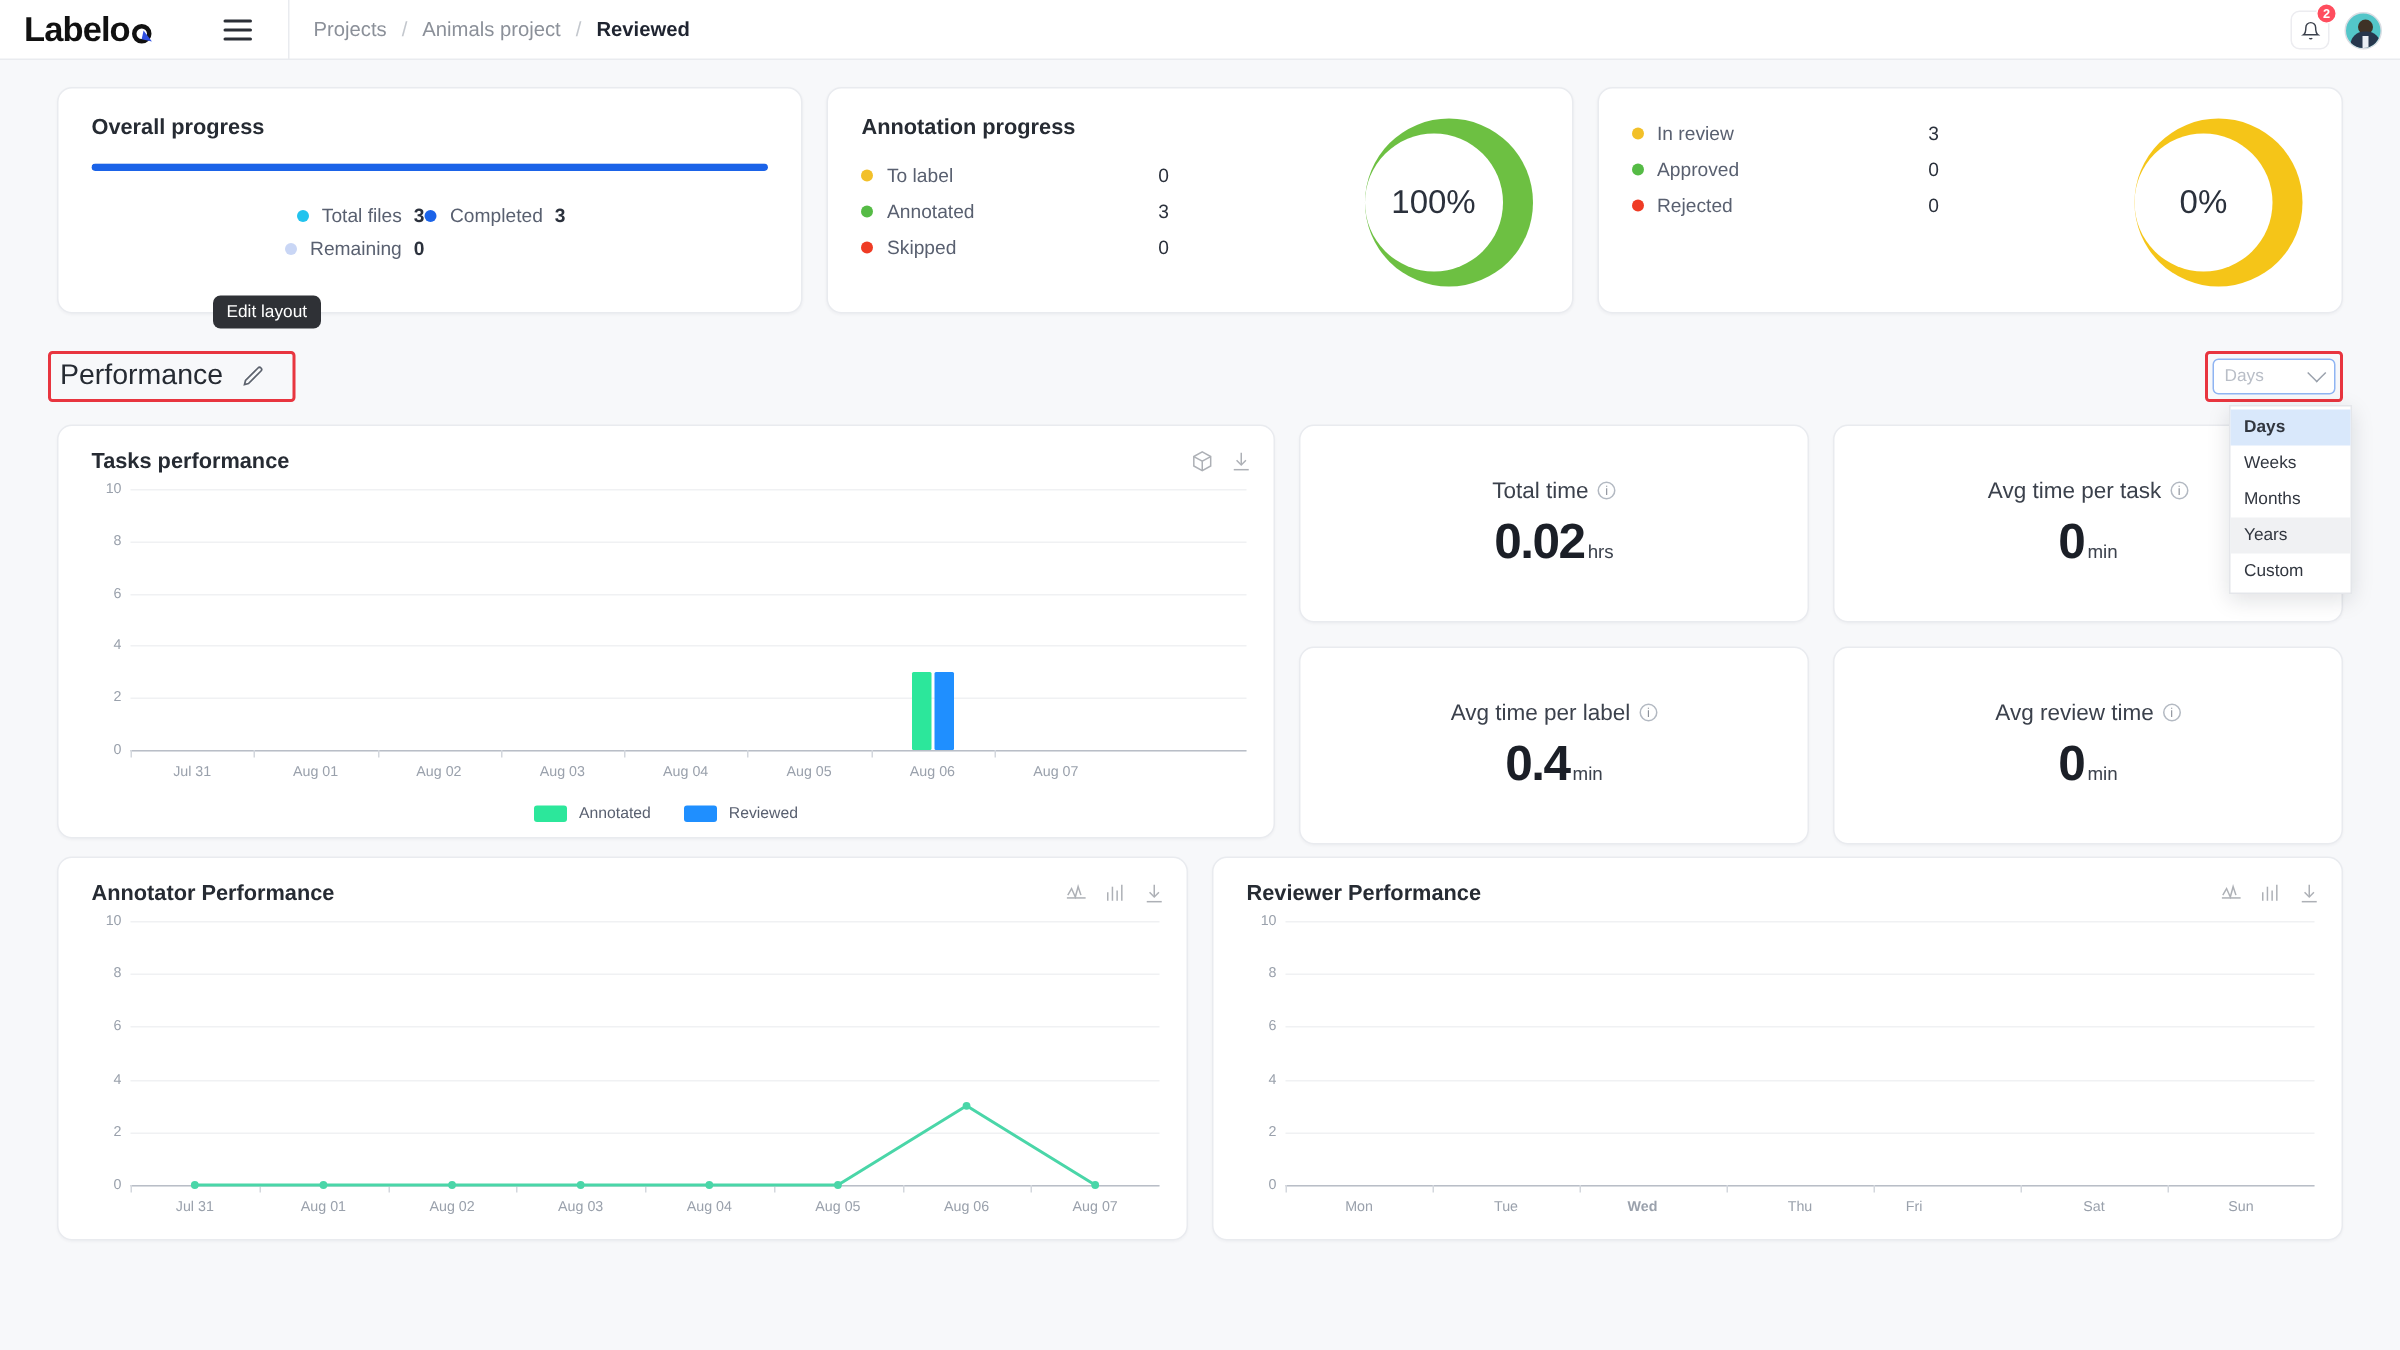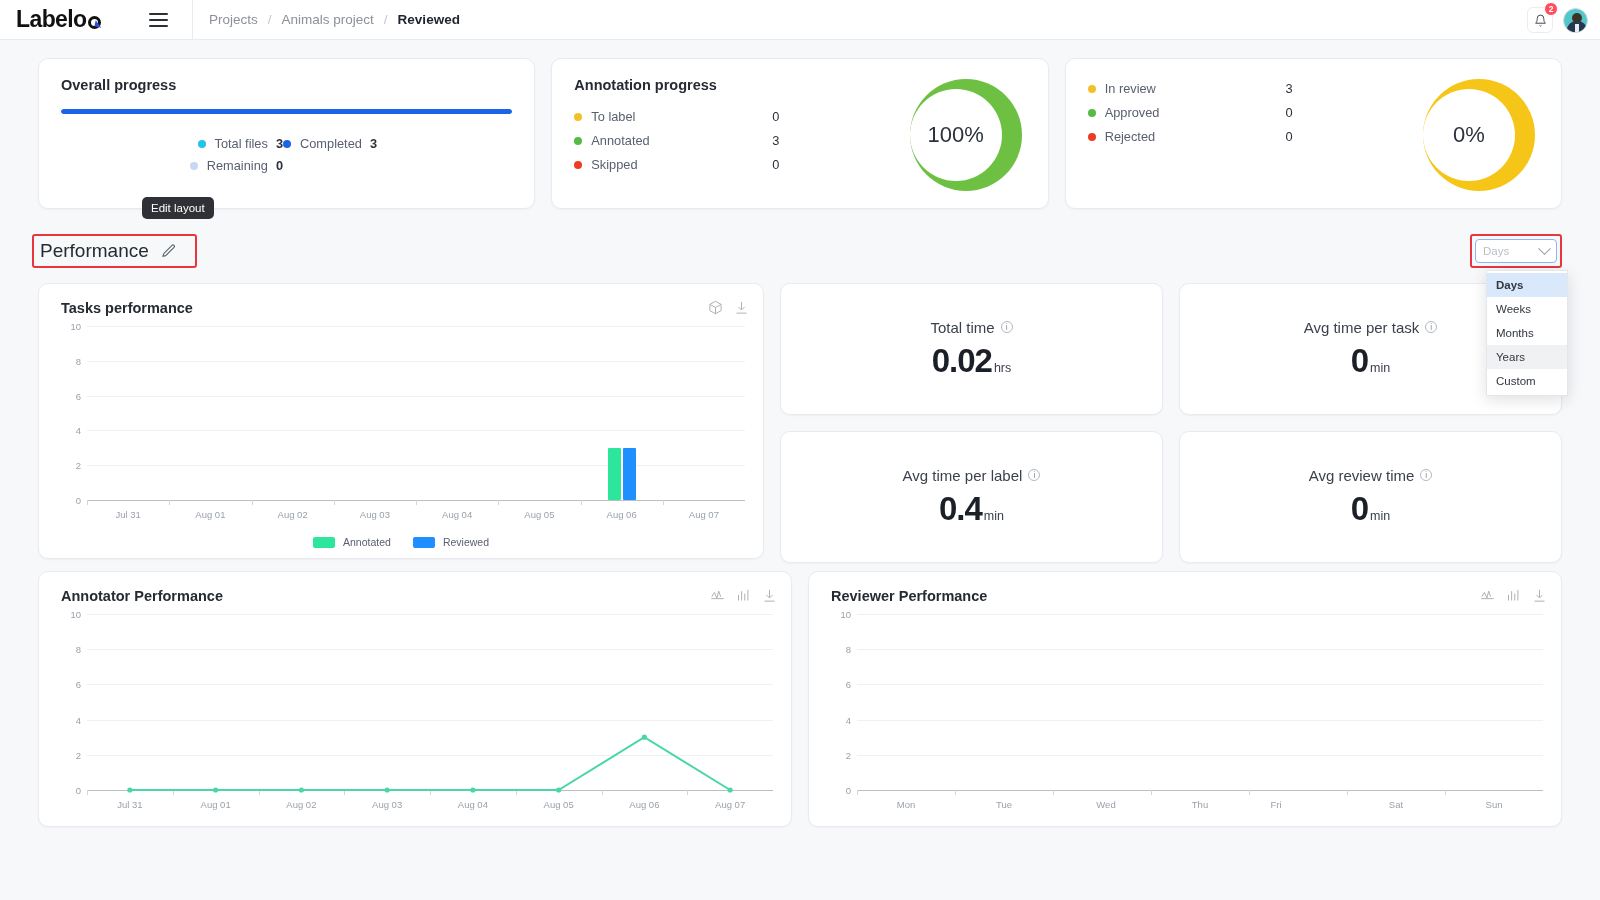--- a/index.html
+++ b/index.html
@@ -111,21 +111,21 @@
     position:absolute; top:34px; right:-8px; width:82px; background:#fff;
     border:1px solid #e4e6ea; box-shadow:0 4px 14px rgba(16,24,40,.13); z-index:40;
     padding:2px 0;
   }
   .dd-item{font-size:11.5px;color:#31363f;padding:6px 9px;cursor:pointer;}
   .dd-item.selected{background:#d9e8fb;font-weight:700;}
   .dd-item.hover{background:#f0f1f3;}
 
   
   .perf-grid{display:flex;gap:16px;}
-  .col-left{width:726px;}
+  .col-left{width:812px;}
   .col-right{flex:1;display:flex;flex-direction:column;gap:16px;}
 
   .chart-card{padding:16px 14px 10px 14px;position:relative;}
   .chart-head{display:flex;align-items:flex-start;justify-content:space-between;margin-bottom:4px;}
   .chart-title{font-size:14.5px;font-weight:600;color:#262b33;padding-left:8px;}
   .chart-icons{display:flex;gap:11px;align-items:center;}
   .ic{width:15px;height:15px;cursor:pointer;opacity:.55;}
 
   .plot{position:relative;}
   .grid-line{position:absolute;left:34px;right:4px;height:1px;background:#f0f1f3;}
@@ -513,21 +513,21 @@
           <div class="grid-line" style="top: 41.2px;"></div>
           <div class="ytick" style="top: 41.2px;">8</div>
           <div class="grid-line" style="top: 6px;"></div>
           <div class="ytick" style="top: 6px;">10</div>
           <div class="axis" style="top: 182px;"></div>
           <div class="xtick-mark" style="left: 34px; top: 182px;"></div>
           <div class="xtick-lbl" style="left: 83px; top: 191px;">Mon</div>
           <div class="xtick-mark" style="left: 132px; top: 182px;"></div>
           <div class="xtick-lbl" style="left: 181px; top: 191px;">Tue</div>
           <div class="xtick-mark" style="left: 230px; top: 182px;"></div>
-          <div class="xtick-lbl" style="left: 283px; top: 191px;">Wed</div>
+          <div class="xtick-lbl" style="left: 272px; top: 191px; font-weight: bold;">Wed</div>
           <div class="xtick-mark" style="left: 328px; top: 182px;"></div>
           <div class="xtick-lbl" style="left: 377px; top: 191px;">Thu</div>
           <div class="xtick-mark" style="left: 426px; top: 182px;"></div>
           <div class="xtick-lbl" style="left: 453px; top: 191px;">Fri</div>
           <div class="xtick-mark" style="left: 524px; top: 182px;"></div>
           <div class="xtick-lbl" style="left: 573px; top: 191px;">Sat</div>
           <div class="xtick-mark" style="left: 622px; top: 182px;"></div>
           <div class="xtick-lbl" style="left: 671px; top: 191px;">Sun</div>
         </div>
     </div>

